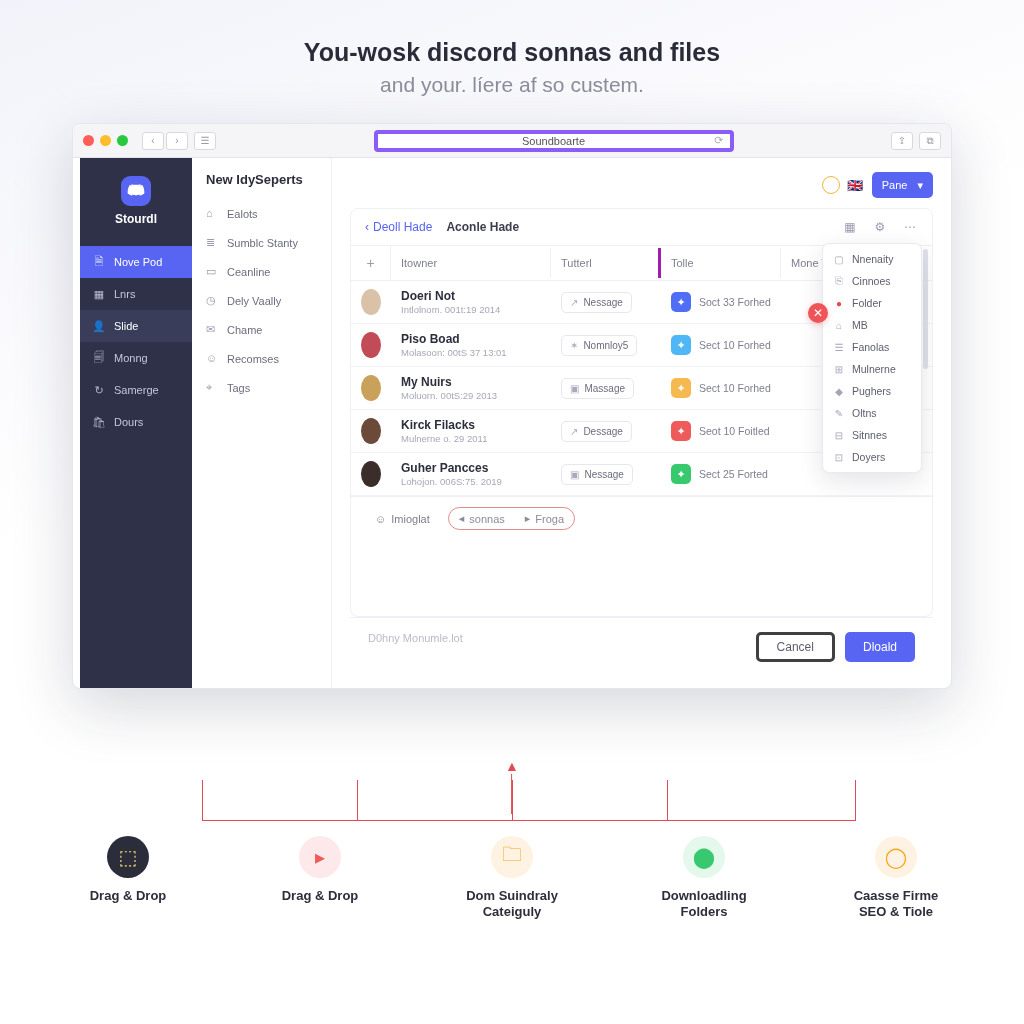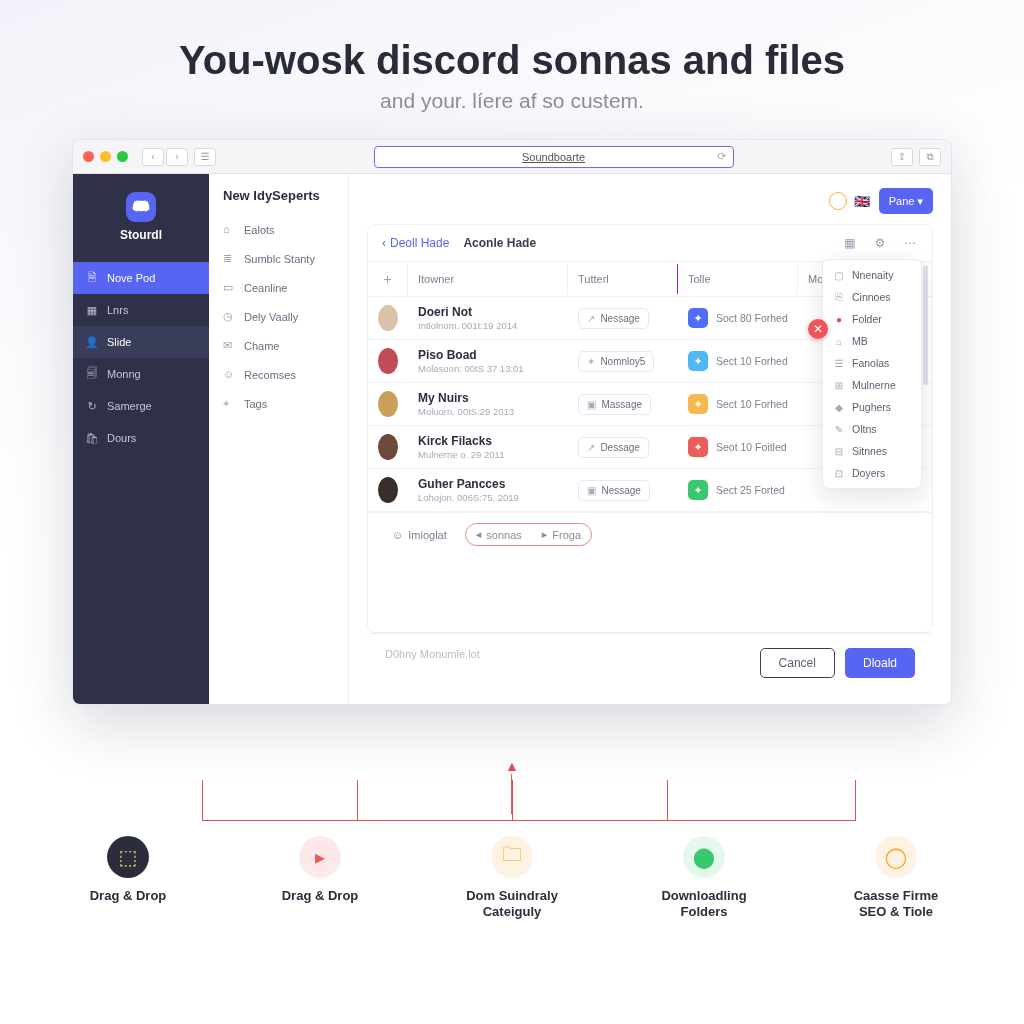--- a/index.html
+++ b/index.html
@@ -1,31 +1,31 @@
 <!DOCTYPE html>
 <html><head>
 <meta charset="utf-8">
 <style>
   * { margin:0; padding:0; box-sizing:border-box; font-family: -apple-system, BlinkMacSystemFont, "Segoe UI", Helvetica, Arial, sans-serif; }
   body { width:1024px; height:1024px; background:linear-gradient(160deg,#f2f3fa 0%,#ffffff 40%,#ffffff 100%); overflow:hidden; position:relative; }
   .hero { text-align:center; padding:38px 0 12px 0; }
-  .hero h1 { font-size:40px; font-weight:700; color:#2a2b38; }
+  .hero h1 { font-size:25px; font-weight:700; color:#2a2b38; }
   .hero h2 { font-size:21px; font-weight:400; color:#8a8c9a; margin-top:6px; }
   .window { width:880px; margin:14px auto 0 auto; background:#fff; border-radius:8px; box-shadow:0 18px 60px rgba(30,32,60,.18); overflow:hidden; border:1px solid #e5e6ee; }
   .titlebar { height:34px; background:#f5f5f7; display:flex; align-items:center; padding:0 10px; border-bottom:1px solid #e2e2e8; gap:6px; }
   .traffic { display:flex; gap:6px; }
   .dot { width:11px; height:11px; border-radius:50%; }
   .dot.r{background:#ff5f57}.dot.y{background:#ffbd2e}.dot.g{background:#28c940}
   .tb-btns{ display:flex; gap:2px; margin-left:8px; }
   .tb-btn{width:22px;height:18px;border:1px solid #d8d8de;border-radius:3px;background:#fff;font-size:10px;display:flex;align-items:center;justify-content:center;color:#999;}
   .addr{ flex:1; display:flex; justify-content:center; }
-  .addr-inner{ width:360px; height:22px; border:1px solid #8b5cf6; border-radius:4px; background:#fff; display:flex; align-items:center; justify-content:center; font-size:11px; color:#555; position:relative;text-decoration:underline;}
+  .addr-inner{ width:360px; height:22px; border:4px solid #8b5cf6; border-radius:4px; background:#fff; display:flex; align-items:center; justify-content:center; font-size:11px; color:#555; position:relative;}
   .addr-inner .reload{position:absolute;right:6px;color:#aaa;font-size:11px;}
   .body { display:flex; height:530px; }
-  .nav { width:136px; background:#2e3148; color:#cfd1e6; display:flex; flex-direction:column; }
+  .nav { width:112px; background:#2e3148; color:#cfd1e6; display:flex; flex-direction:column;margin-left:7px; }
   .brand { text-align:center; padding:18px 0 10px 0; }
   .brand-icon{ width:30px;height:30px;border-radius:9px;background:#5865f2;margin:0 auto 6px auto;display:flex;align-items:center;justify-content:center; }
   .brand-icon svg{width:20px;height:20px;fill:#fff;}
   .brand-name{ font-size:12px; font-weight:600; color:#fff; }
   .nav-items{ margin-top:10px; }
   .nav-item{ display:flex; align-items:center; gap:8px; font-size:11px; padding:9px 12px; cursor:pointer; color:#c4c7df;}
   .nav-item.active{ background:#5865f2; color:#fff; border-radius:0;}
   .nav-item.alt{ background:#3a3d59; color:#fff; }
   .nav-item .ic{width:14px;height:14px;display:inline-flex;align-items:center;justify-content:center;font-size:11px;opacity:.9}
   .panel { flex:1; display:flex; }
@@ -33,32 +33,32 @@
   .sub-title{ font-size:13px; font-weight:600; color:#2c2d3c; padding:0 14px 12px 14px; }
   .sub-item{ display:flex; align-items:center; gap:8px; font-size:11px; color:#6b6d7e; padding:8px 14px; cursor:pointer;}
   .sub-item .ic{width:13px;height:13px;color:#9a9cb0;}
   .main { flex:1; padding:14px 18px 12px 18px; display:flex; flex-direction:column; }
   .topbar{ display:flex; align-items:center; gap:8px; margin-bottom:10px; }
   .topbar-spacer{flex:1}
   .circle-ic{ width:18px; height:18px; border:1.5px solid #f0b63a; border-radius:50%;}
   .flag-ic{ font-size:13px;}
   .search-pill{ height:26px; border:1px solid #e6e7ef; border-radius:5px; display:flex; align-items:center; padding:0 8px; gap:6px; font-size:11px; color:#7a7c8c; width:180px;}
   .search-pill .sq{width:12px;height:12px;background:#ffca52;border-radius:2px;}
-  .primary-dd{ height:26px; background:#5865f2; color:#fff; border-radius:5px; font-size:11px; padding:0 10px; display:flex; align-items:center; gap:3px;}
+  .primary-dd{ height:26px; background:#5865f2; color:#fff; border-radius:5px; font-size:11px; padding:0 10px; display:flex; align-items:center; gap:10px;}
   .card{ border:1px solid #edf0f6; border-radius:8px; flex:1; display:flex; flex-direction:column; overflow:hidden; position:relative;}
   .bc{ display:flex; align-items:center; gap:14px; padding:10px 14px; font-size:12px; border-bottom:1px solid #eef0f6;}
   .bc .back{color:#5865f2;display:flex;align-items:center;gap:4px;font-weight:500;}
   .bc .crumb{color:#3c3e4d;font-weight:600;}
   .bc-spacer{flex:1}
   .bc-ic{ width:16px;height:16px;color:#9a9cb0;display:flex;align-items:center;justify-content:center;font-size:12px;}
   .thead{ display:flex; align-items:center; border-bottom:1px solid #eef0f6; font-size:11px; color:#7d7f90; }
   .th{ padding:9px 10px; }
   .th.add{width:40px;text-align:center;font-size:14px;color:#9a9cb0;border-right:1px solid #eef0f6;}
   .th.c1{width:160px;border-right:1px solid #eef0f6;}
-  .th.c2{width:110px;border-right:1px solid #a21caf;}
+  .th.c2{width:110px;border-right:3px solid #a21caf;}
   .th.c3{width:120px;border-right:1px solid #eef0f6;}
   .th.c4{flex:1; display:flex; align-items:center; justify-content:space-between; padding-right:22px;}
   .rows{ position:relative; }
   .row{ display:flex; align-items:center; border-bottom:1px solid #f2f3f9; font-size:11px; }
   .cell{ padding:8px 10px; }
   .cell.c0{width:40px;display:flex;justify-content:center;}
   .avatar{width:26px;height:26px;border-radius:50%;background:#ddd;background-size:cover;}
   .cell.c1{width:160px;}
   .cell.c1 .n{font-size:12px;font-weight:600;color:#2d2e3d;}
   .cell.c1 .m{font-size:9.5px;color:#a6a8b8;margin-top:1px;}
@@ -76,21 +76,21 @@
   .dd-item.red .di{color:#e24b55;}
   .close-badge{position:absolute; right:104px; top:94px; width:20px;height:20px;border-radius:50%;background:#ef5458;color:#fff;display:flex;align-items:center;justify-content:center;font-size:12px;z-index:6; box-shadow:0 2px 6px rgba(239,84,88,.3);}
   .card-footer{ display:flex; align-items:center; padding:10px 14px; border-top:1px solid #eef0f6; gap:8px;}
   .ft-btn{display:flex;align-items:center;gap:5px;font-size:11px;color:#7d7f90; padding:4px 10px;}
   .ft-group{border:1.2px solid #e38a8a;border-radius:14px;display:flex;}
   .ft-group .ft-btn{color:#8a8c9a;}
   .footer-bar{ display:flex; align-items:flex-start; padding:14px 18px; border-top:1px solid #eef0f6;}
   .hint{font-size:11px;color:#b9bbc8;}
   .footer-spacer{flex:1}
   .btn{height:30px;padding:0 18px;border-radius:5px;font-size:12px;display:flex;align-items:center;}
-  .btn.ghost{border:1px solid #404040;color:#5c5e70;margin-right:10px;background:#fff;}
+  .btn.ghost{border:3px solid #404040;color:#5c5e70;margin-right:10px;background:#fff;}
   .btn.solid{background:#5865f2;color:#fff;}
   .annot{position:absolute; left:0; right:0; top:758px; }
   .arrow-up{position:absolute; left:50%; transform:translateX(-50%); top:0; color:#e24b55; font-size:14px;}
   .conn-h{position:absolute;left:202px;right:168px;top:62px;height:1px;background:#e24b55;}
   .conn-v{position:absolute;top:22px;height:40px;width:1px;background:#e24b55;}
   .features{position:absolute;left:0;right:0;top:78px;display:flex;justify-content:center;gap:62px;}
   .feat{display:flex;flex-direction:column;align-items:center;width:130px;text-align:center;}
   .feat .fic{width:42px;height:42px;border-radius:50%;display:flex;align-items:center;justify-content:center;font-size:20px;margin-bottom:10px;}
   .feat .fl{font-size:13px;font-weight:600;color:#2d2e3d;line-height:1.25;}
   svg{display:block}
@@ -238,21 +238,21 @@
                 <div class="cell c0">
                   <div class="avatar" style="background:#d9c2a8"></div>
                 </div>
                 <div class="cell c1">
                   <div class="n">Doeri Not</div>
                   <div class="m">Intlolnom. 001t:19 2014</div>
                 </div>
                 <div class="cell c2"><span class="pill"><span class="pi">↗</span>Nessage</span></div>
                 <div class="cell c3">
                   <span class="sq-ic" style="background:#4f6df5">✦</span>
-                  <span class="t">Soct 80  Forhed</span>
+                  <span class="t">Soct 33  Forhed</span>
                 </div>
                 <div class="cell c4"></div>
               </div>
               <div class="row">
                 <div class="cell c0">
                   <div class="avatar" style="background:#c14b57"></div>
                 </div>
                 <div class="cell c1">
                   <div class="n">Piso Boad</div>
                   <div class="m">Molasoon: 00tS 37  13:01</div>

